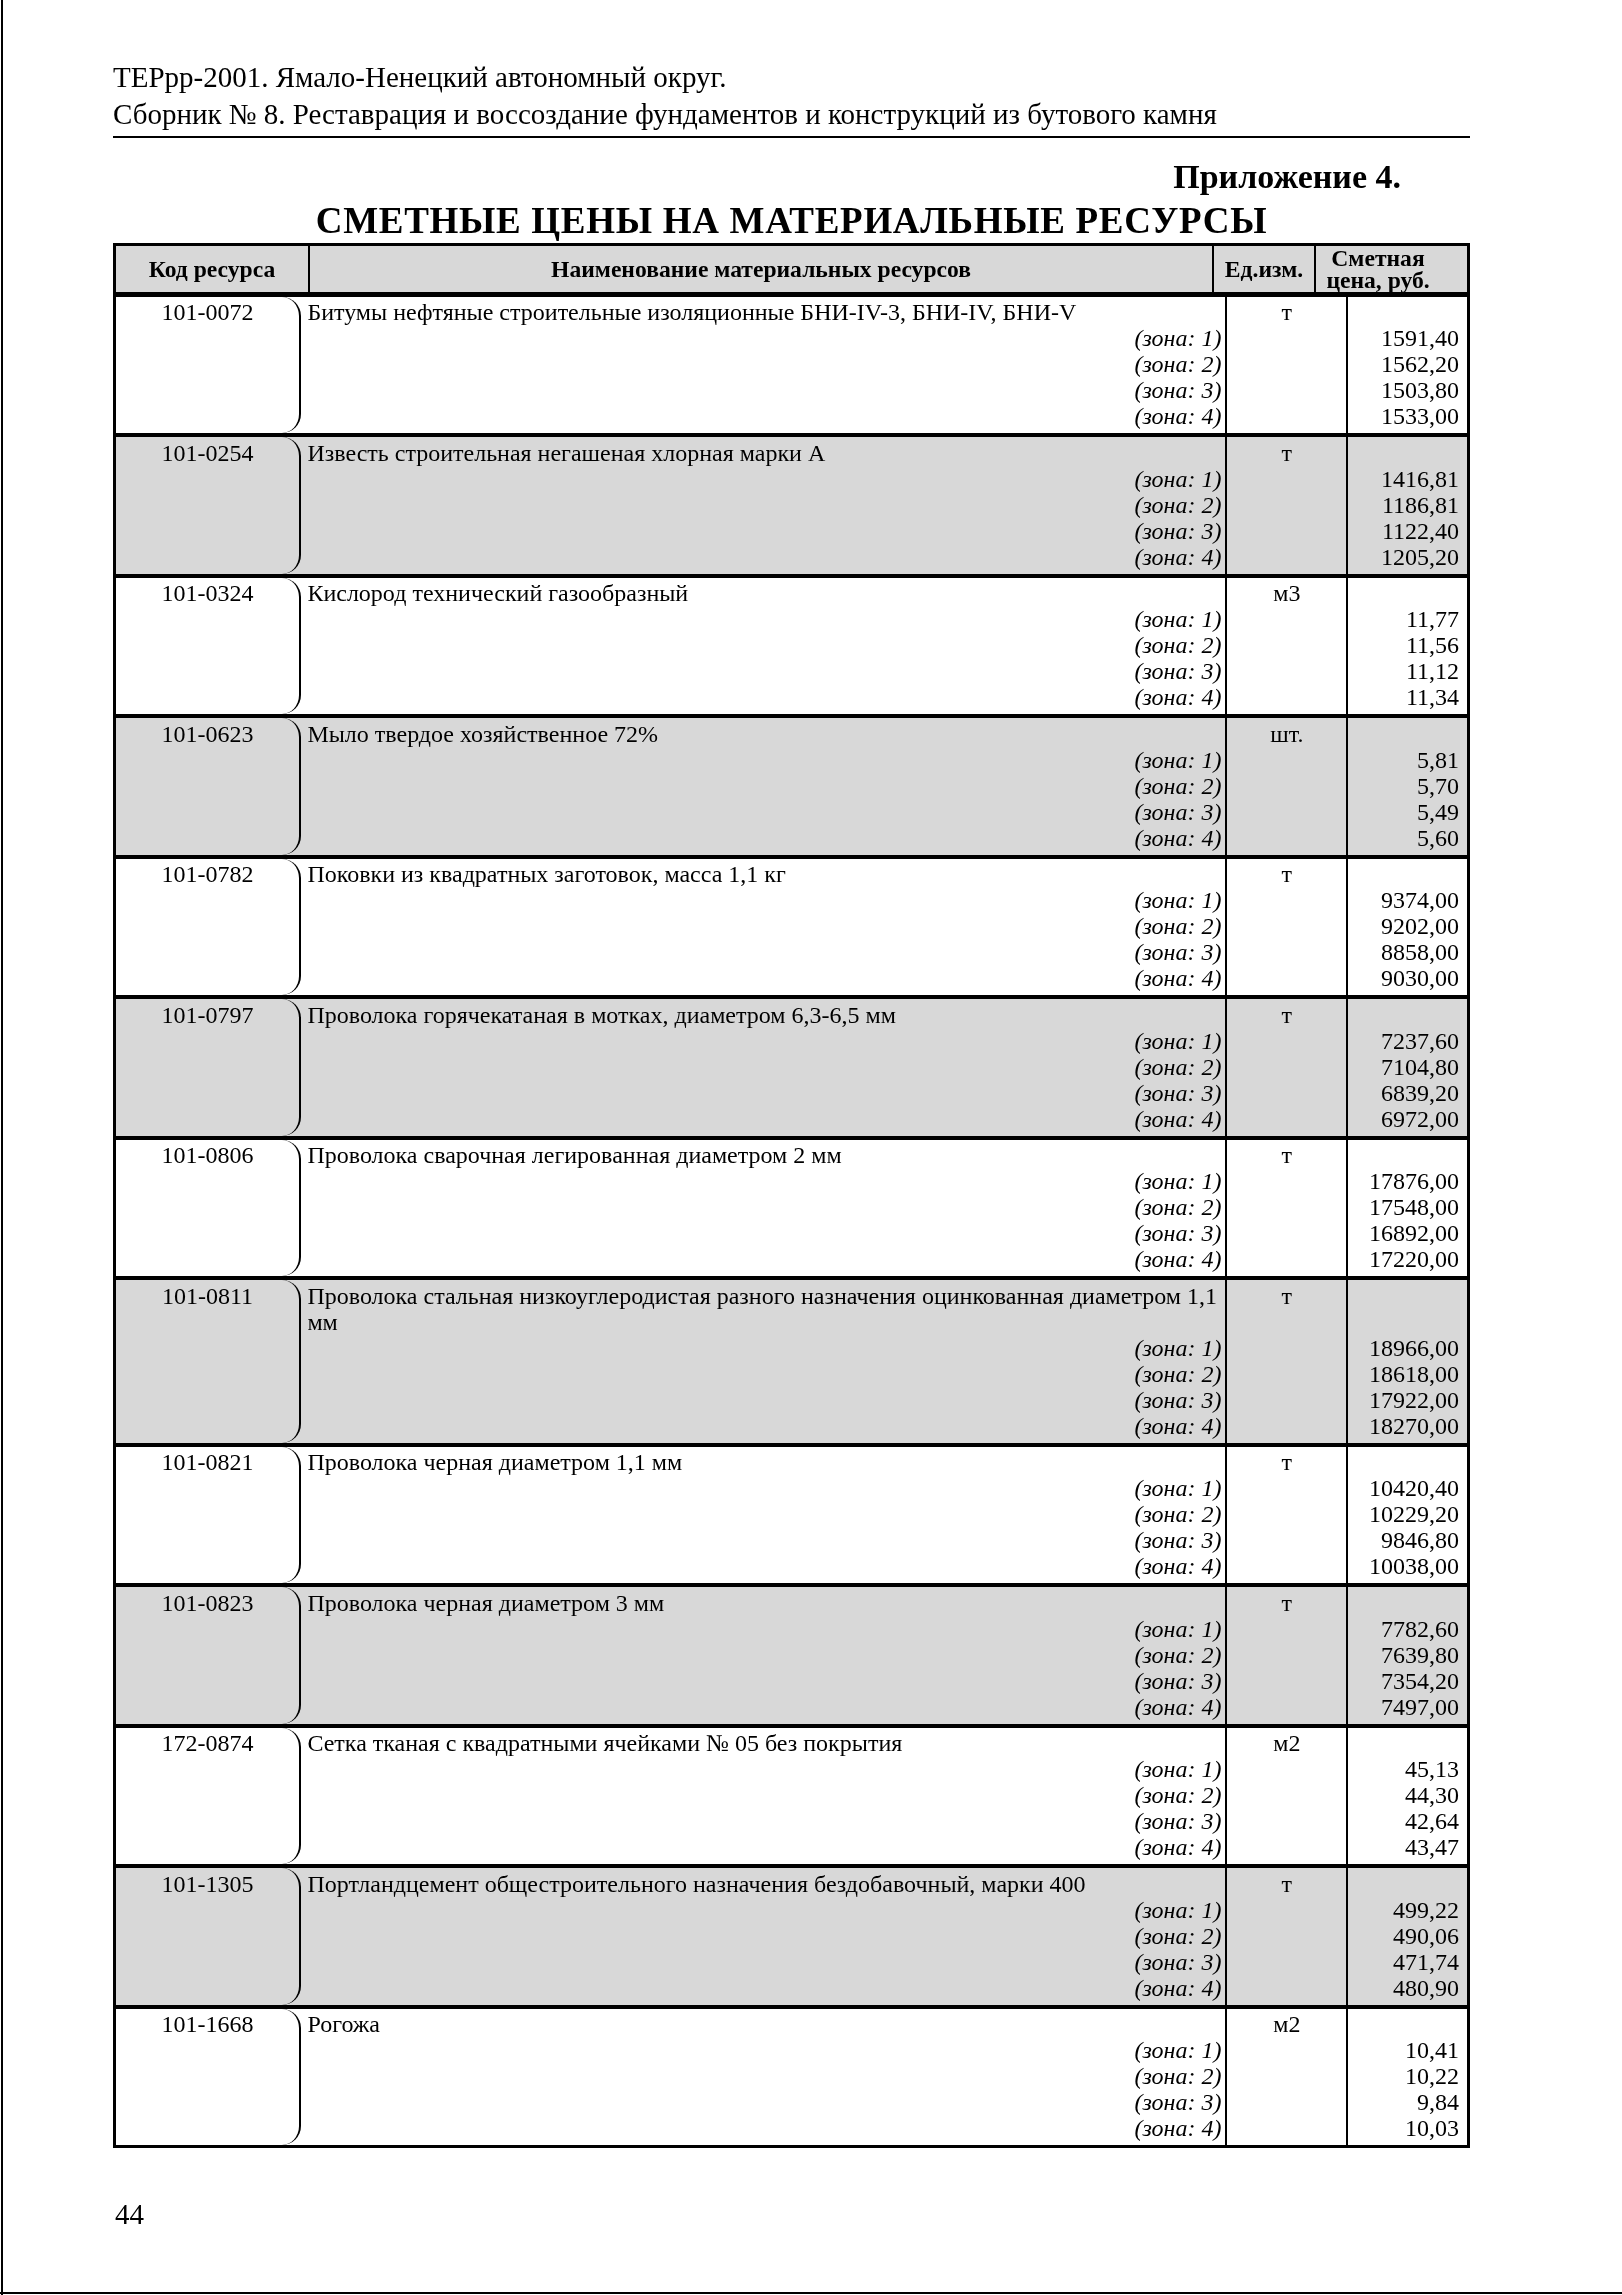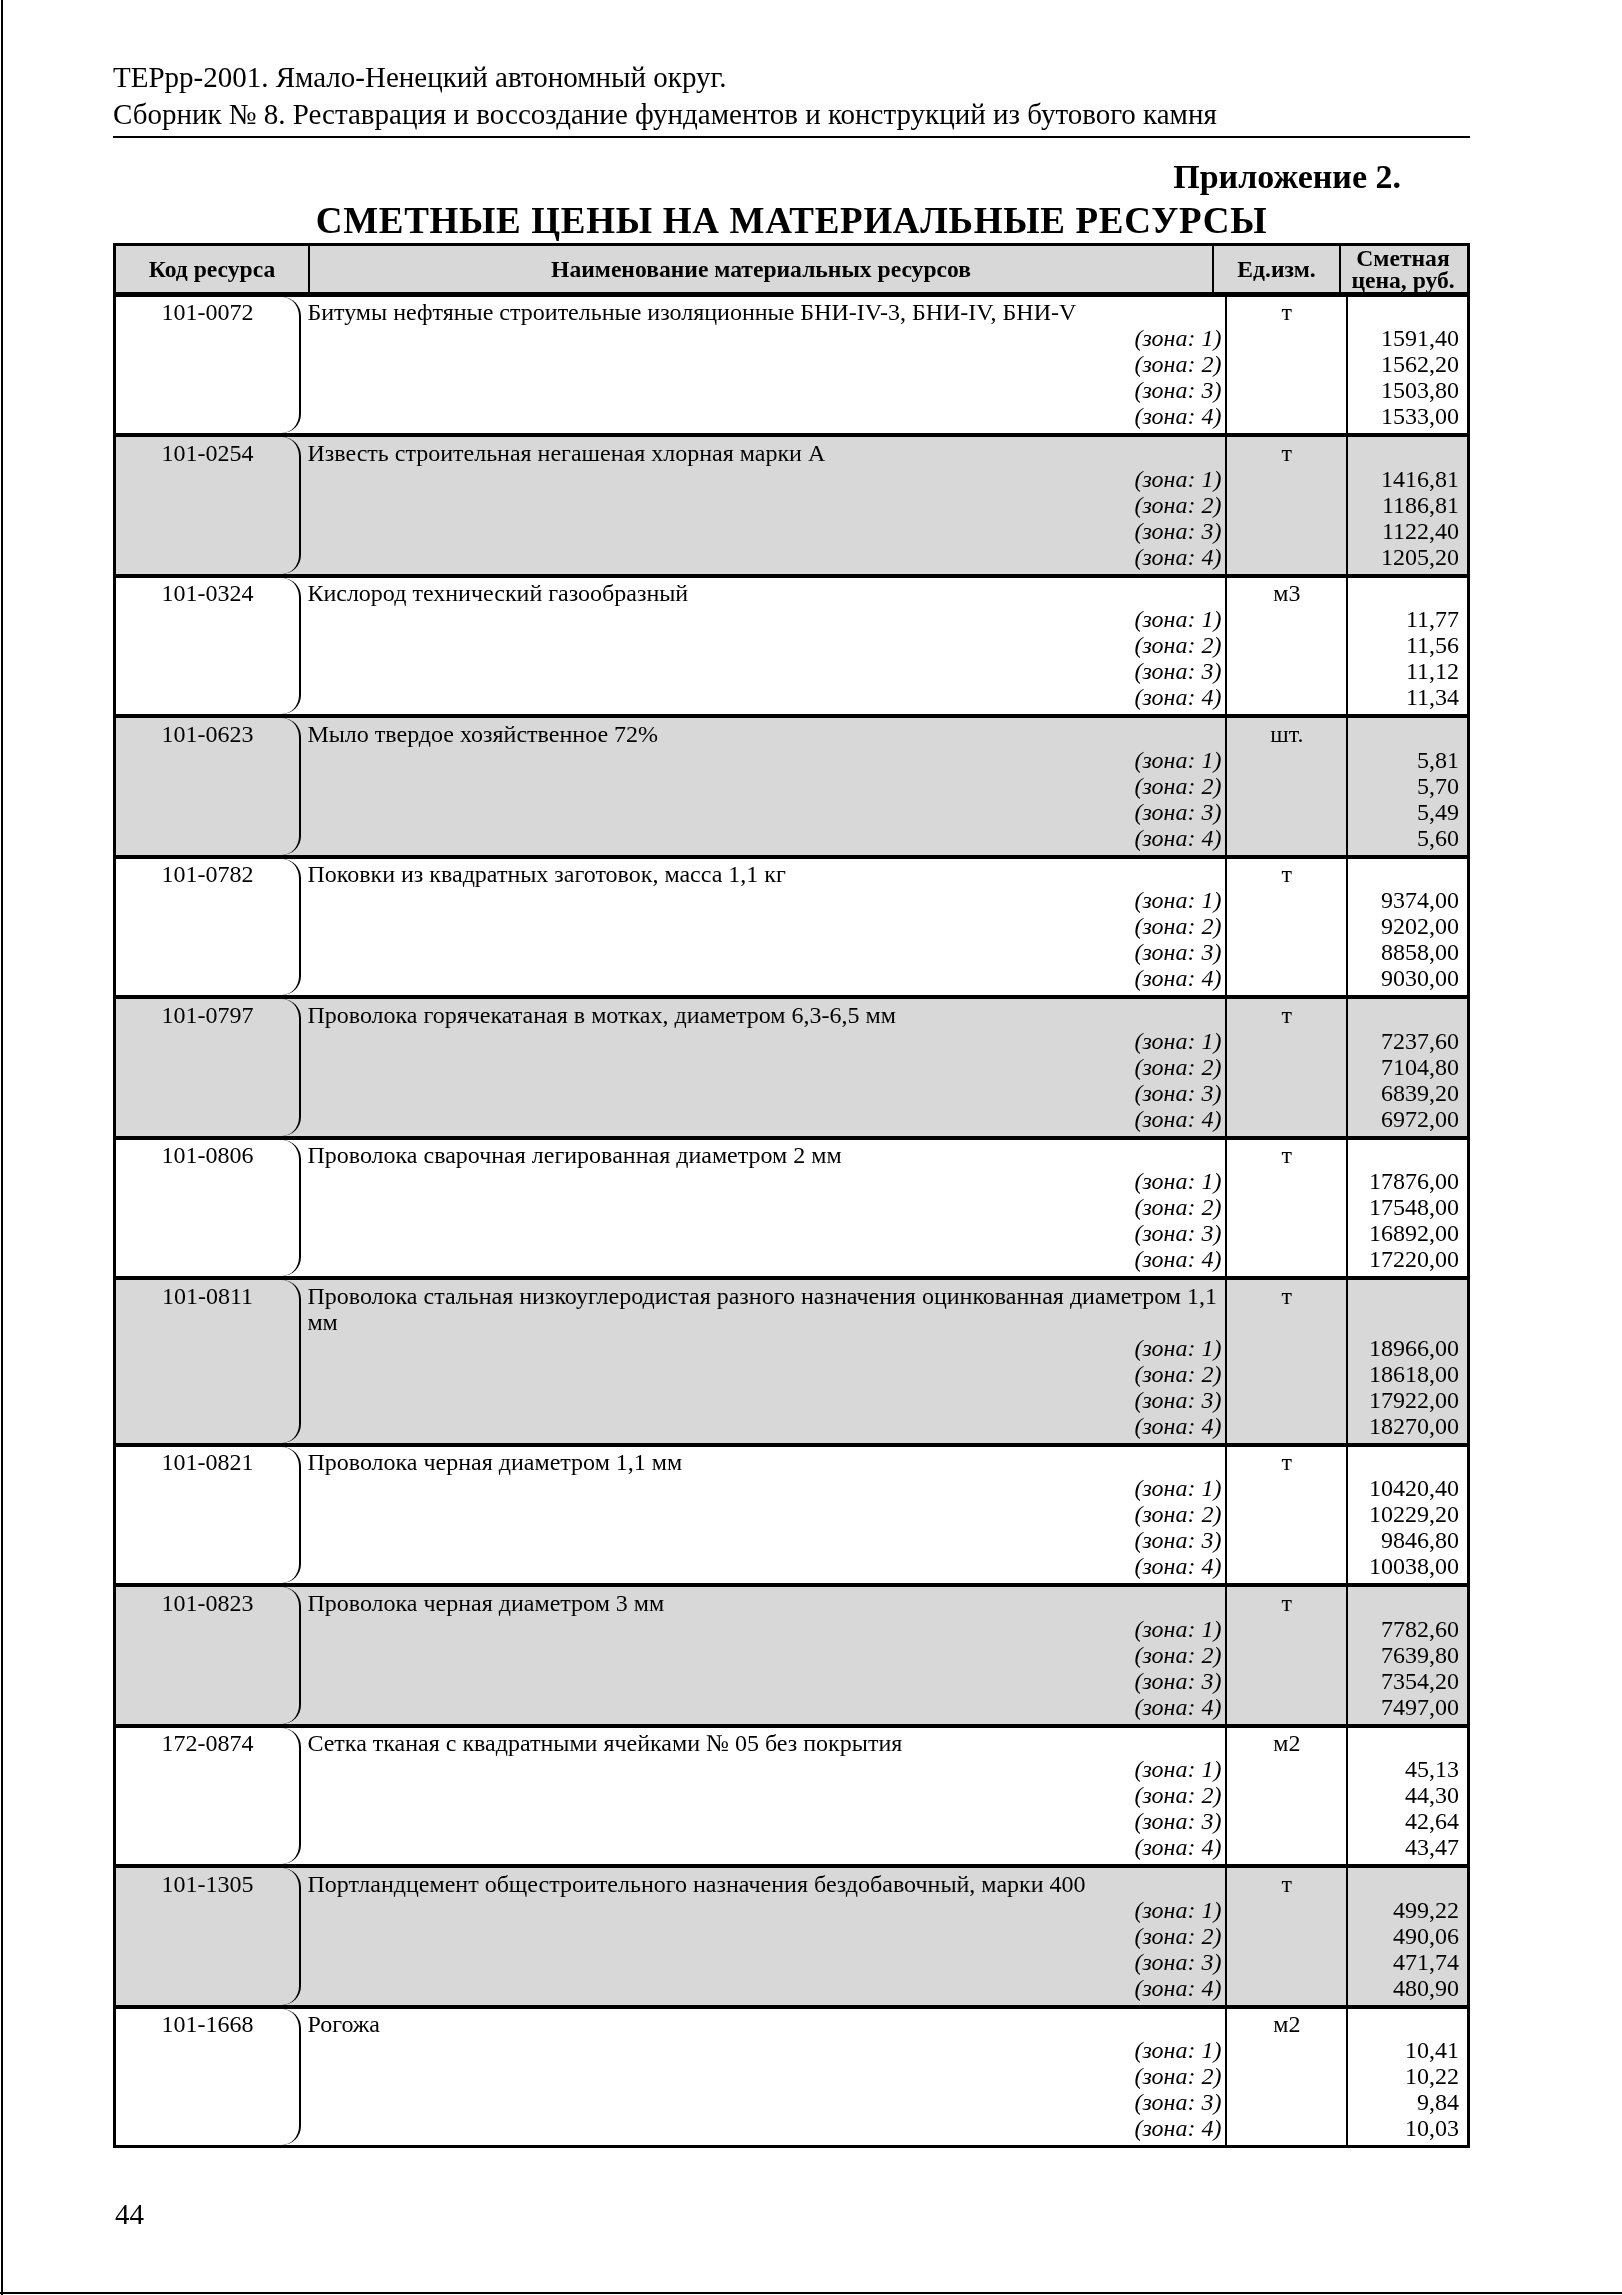--- a/index.html
+++ b/index.html
@@ -33,21 +33,21 @@
   .thead{
     display:flex;background:#d8d8d8;border-bottom:5.2px solid #000;
   }
   .thead>div{
     box-sizing:border-box;min-height:46px;
     display:flex;align-items:center;justify-content:center;
     font-weight:bold;font-size:23.6px;line-height:22px;text-align:center;
   }
   .c1{width:194px;}
   .c2{width:904px;}
-  .c3{width:127px;}
+  .c3{width:102px;}
   .c4{width:124px;}
   .bR{border-right:2.6px solid #000;}
 
   .trow{display:flex;background:#fff;}
   .trow.shaded{background:#d8d8d8;}
   .tbody .trow + .trow{border-top:4.6px solid #000;}
 
   .trow>div{box-sizing:border-box;font-size:24px;line-height:26px;}
   .cell-code{
     width:194px;text-align:center;padding-top:2.6px;padding-bottom:3.9px;border-radius:19px;
@@ -77,21 +77,21 @@
 <div class="edge-left"></div>
 <div class="edge-bottom"></div>
 
 <div class="content">
 
   <div class="doc-header">
     <div>ТЕРрр-2001. Ямало-Ненецкий автономный округ.</div>
     <div>Сборник № 8. Реставрация и воссоздание фундаментов и конструкций из бутового камня</div>
   </div>
 
-  <div class="annex">Приложение 2.</div>
+  <div class="annex">Приложение 4.</div>
 
   <div class="page-title">СМЕТНЫЕ ЦЕНЫ НА МАТЕРИАЛЬНЫЕ РЕСУРСЫ</div>
 
   <div class="mtable">
     <div class="thead">
       <div class="c1 bR">Код ресурса</div>
       <div class="c2 bR">Наименование материальных ресурсов</div>
       <div class="c3 bR">Ед.изм.</div>
       <div class="c4">Сметная цена, руб.</div>
     </div>

